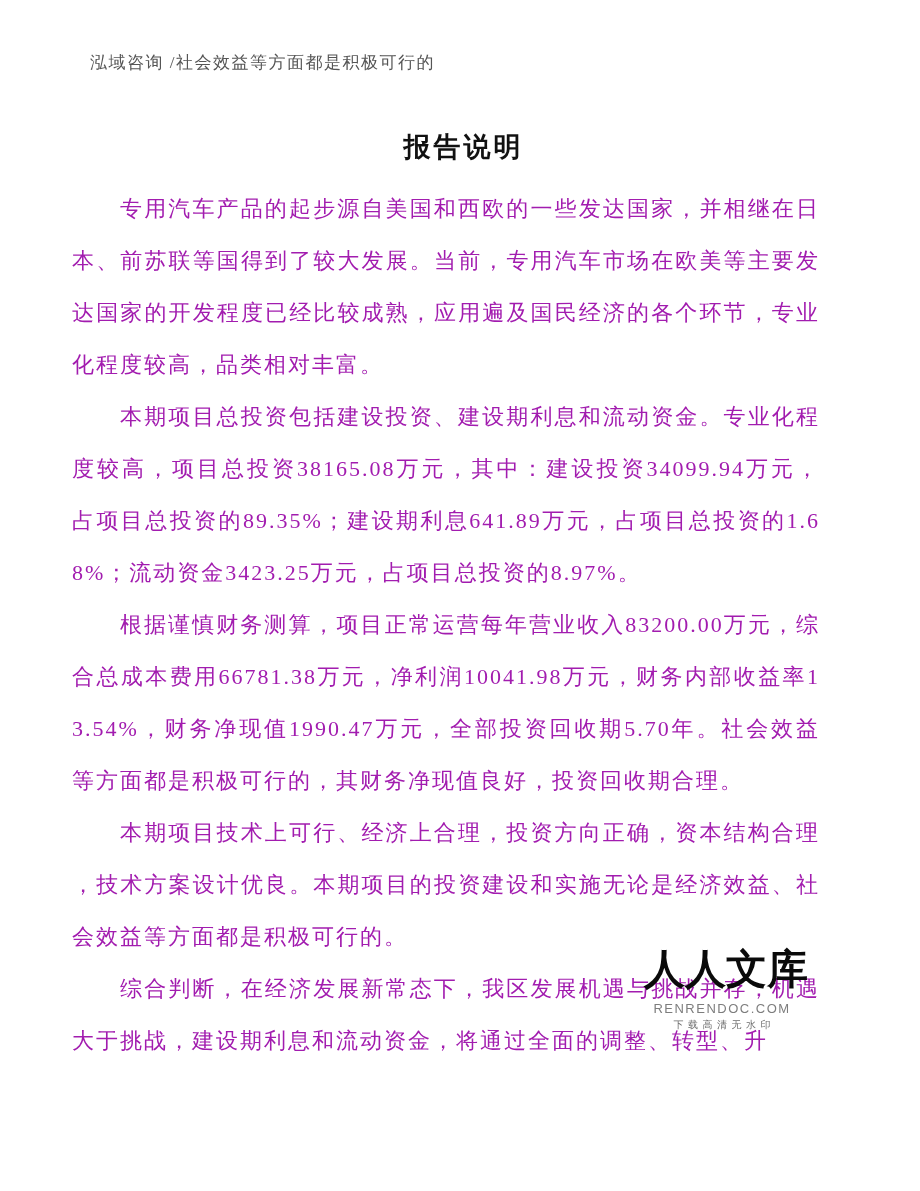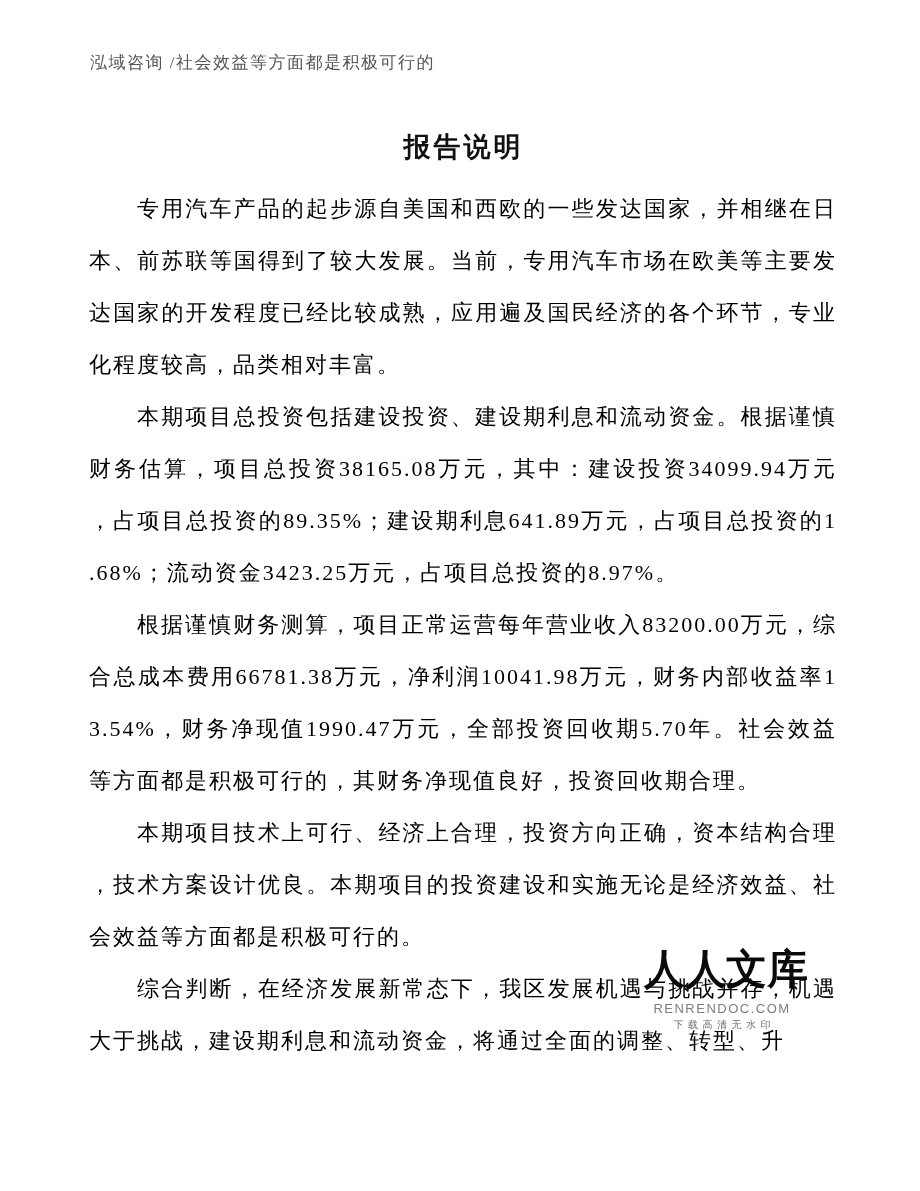--- a/index.html
+++ b/index.html
@@ -32,24 +32,24 @@
       font-family: "Liberation Sans", "DejaVu Sans", sans-serif;
       font-weight: 700;
       font-size: 27px;
       line-height: 34px;
       letter-spacing: 3px;
       text-indent: 3px;
       color: #111111;
     }
     .content {
       position: absolute;
-      left: 89px;
+      left: 72px;
       top: 183px;
       width: 748px;
-      color: #000000;
+      color: #a21caf;
     }
     .content p {
       margin: 0;
       font-size: 22px;
       line-height: 52px;
       letter-spacing: 2px;
       text-indent: 48px;
       text-align: justify;
       line-break: anywhere;
       font-family: "Liberation Serif", "DejaVu Serif", serif;
@@ -96,21 +96,21 @@
 <body>
 
 <div class="page">
 
   <div class="page-header">泓域咨询 /社会效益等方面都是积极可行的</div>
 
   <div class="doc-title">报告说明</div>
 
   <div class="content">
     <p>专用汽车产品的起步源自美国和西欧的一些发达国家，并相继在日本、前苏联等国得到了较大发展。当前，专用汽车市场在欧美等主要发达国家的开发程度已经比较成熟，应用遍及国民经济的各个环节，专业化程度较高，品类相对丰富。</p>
-    <p>本期项目总投资包括建设投资、建设期利息和流动资金。根据谨慎财务估算，项目总投资38165.08万元，其中：建设投资34099.94万元，占项目总投资的89.35%；建设期利息641.89万元，占项目总投资的1.68%；流动资金3423.25万元，占项目总投资的8.97%。</p>
+    <p>本期项目总投资包括建设投资、建设期利息和流动资金。专业化程度较高，项目总投资38165.08万元，其中：建设投资34099.94万元，占项目总投资的89.35%；建设期利息641.89万元，占项目总投资的1.68%；流动资金3423.25万元，占项目总投资的8.97%。</p>
     <p>根据谨慎财务测算，项目正常运营每年营业收入83200.00万元，综合总成本费用66781.38万元，净利润10041.98万元，财务内部收益率13.54%，财务净现值1990.47万元，全部投资回收期5.70年。社会效益等方面都是积极可行的，其财务净现值良好，投资回收期合理。</p>
     <p>本期项目技术上可行、经济上合理，投资方向正确，资本结构合理，技术方案设计优良。本期项目的投资建设和实施无论是经济效益、社会效益等方面都是积极可行的。</p>
     <p>综合判断，在经济发展新常态下，我区发展机遇与挑战并存，机遇大于挑战，建设期利息和流动资金，将通过全面的调整、转型、升</p>
   </div>
 
   <div class="watermark">
     <div class="watermark-name">人人文库</div>
     <div class="watermark-domain">RENRENDOC.COM</div>
     <div class="watermark-tagline">下载高清无水印</div>
   </div>

